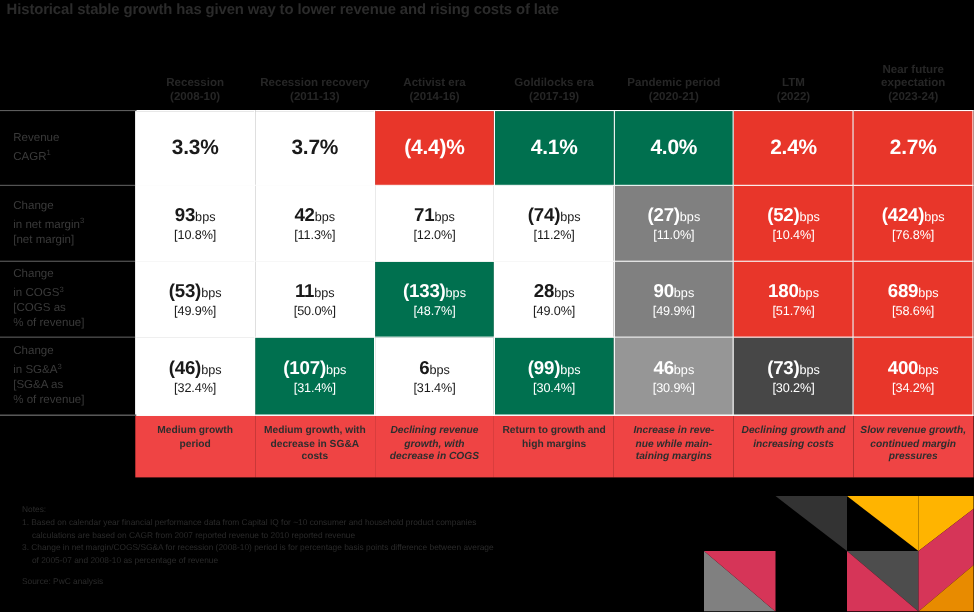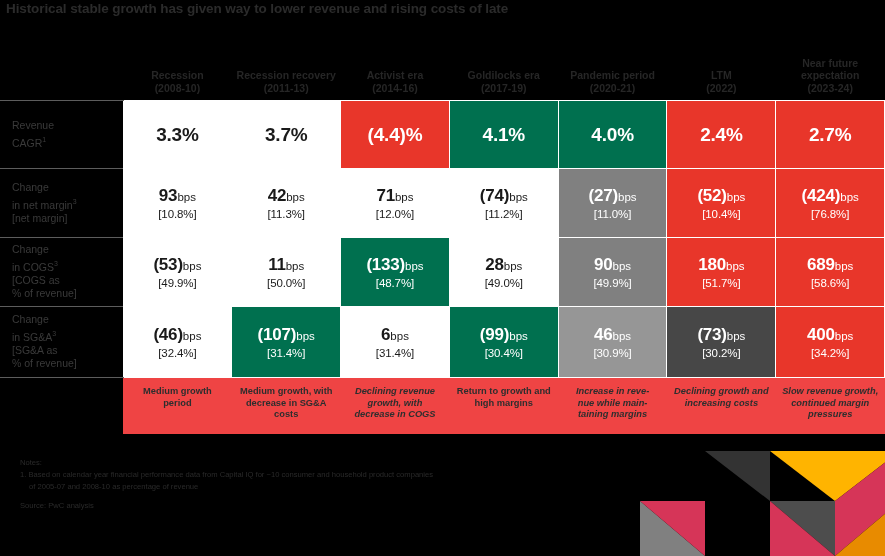--- a/index.html
+++ b/index.html
@@ -219,20 +219,22 @@
         <td class="cap it">Slow revenue growth, continued margin pressures</td>
       </tr>
     </tfoot>
   </table>
 </div>
 
 <div id="notes">
   <div class="hdr">Notes:</div>
   <div id="notes-items">
       <span class="ln">1. Based on calendar year financial performance data from Capital IQ for ~10 consumer and household product companies</span>
+      <span class="ind">calculations are based on CAGR from 2007 reported revenue to 2010 reported revenue</span>
+      <span class="ln">3. Change in net margin/COGS/SG&amp;A for recession (2008-10) period is for percentage basis points difference between average</span>
       <span class="ind">of 2005-07 and 2008-10 as percentage of revenue</span>
     </div>
   <span class="src">Source: PwC analysis</span>
 </div>
 
 <svg id="deco" viewBox="0 0 250 110" preserveAspectRatio="none">
 
   <polygon points="70,5 135,5 135,55 70,5" fill="#333333"></polygon>
 
   <polygon points="135,5 200,5 200,55 135,55" fill="#ffb400"></polygon>

